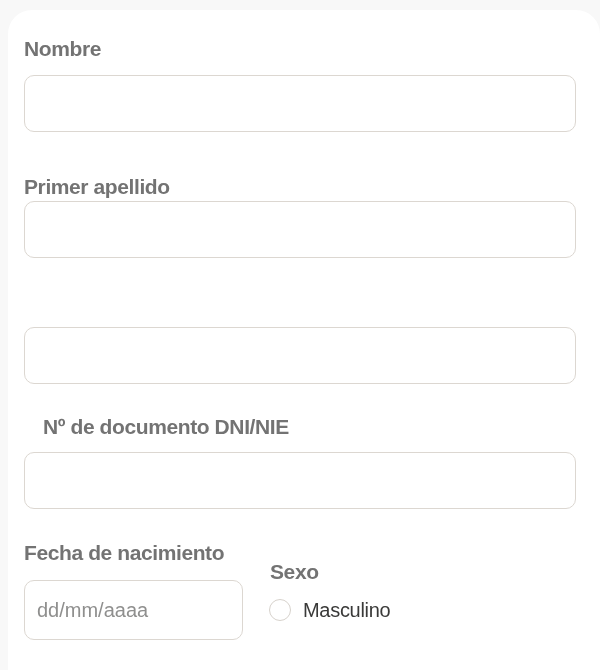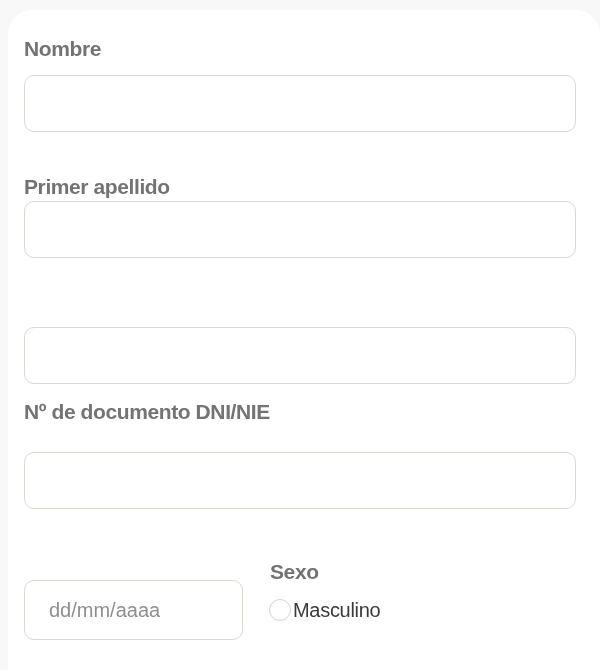--- a/index.html
+++ b/index.html
@@ -33,21 +33,21 @@
     font-size: 21px;
     font-weight: 700;
     color: #737373;
     letter-spacing: -0.4px;
     line-height: 1.15;
     white-space: nowrap;
   }
   .lbl-1 { top: 37px; }
   .lbl-2 { top: 163px; margin-top: 12px; }
   .lbl-3 { top: 289px; }
-  .lbl-4 { top: 400px; }
+  .lbl-4 { top: 415px; margin-left: 19px; }
   .lbl-5 { top: 541px; }
   .lbl-6 { top: 560px; left: 270px; }
   .inp {
     position: absolute;
     left: 24px;
     width: 552px;
     height: 57px;
     box-sizing: border-box;
     border: 1.5px solid #dcd7d1;
     border-radius: 10px;
@@ -59,32 +59,32 @@
     outline: none;
   }
   .inp-1 { top: 75px; }
   .inp-2 { top: 201px; }
   .inp-3 { top: 327px; }
   .inp-4 { top: 452px; }
   .inp-date {
     top: 580px;
     width: 219px;
     height: 60px;
-    padding: 0 0 0 24px;
+    padding: 0 0 0 12px;
   }
   .inp-date::placeholder {
     color: #8f8f8e;
     opacity: 1;
   }
   .radio-opt {
     position: absolute;
     top: 599px;
     display: flex;
     align-items: center;
-    gap: 2px;
+    gap: 12px;
     cursor: pointer;
   }
   .radio-opt-1 { left: 269px; }
   .radio-opt-2 { left: 447px; }
   .radio-circle {
     width: 22px;
     height: 22px;
     box-sizing: border-box;
     border: 1.5px solid #d7d2cc;
     border-radius: 50%;
@@ -109,20 +109,21 @@
   <input class="inp inp-1" type="text" style="">
 
   <label class="lbl lbl-2">Primer apellido</label>
   <input class="inp inp-2" type="text" style="">
 
   <input class="inp inp-3" type="text" style="">
 
   <label class="lbl lbl-4">Nº de documento DNI/NIE</label>
   <input class="inp inp-4" type="text" style="">
 
+  <label class="lbl lbl-5">Fecha de nacimiento</label>
   <input class="inp inp-date" type="text" placeholder="dd/mm/aaaa" style="">
 
   <label class="lbl lbl-6">Sexo</label>
 
   <div class="radio-opt radio-opt-1">
     <span class="radio-circle"></span>
     <span class="radio-text">Masculino</span>
   </div>
 
 </div>

